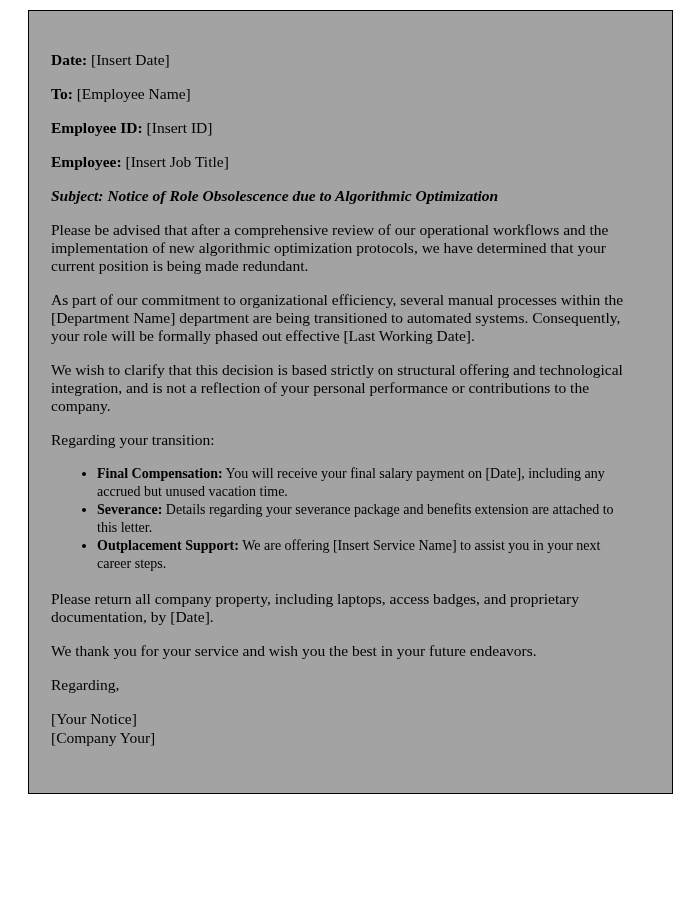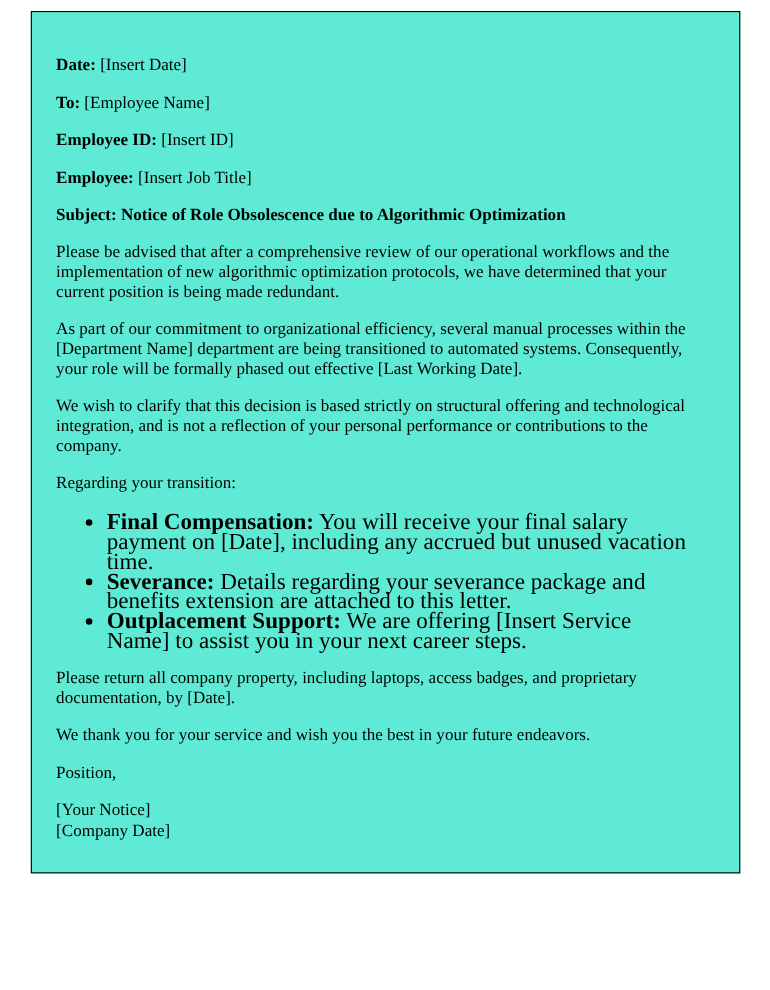--- a/index.html
+++ b/index.html
@@ -12,42 +12,43 @@
     color: #000000;
   }
   .page {
     box-sizing: border-box;
     position: absolute;
     left: 28px;
     top: 10px;
     width: 645px;
     height: 784px;
     border: 1px solid #000000;
-    background: #5eead4;
+    background: #a3a3a3;
     padding: 40px 44px 0 22px;
     overflow: hidden;
   }
   .page p {
     margin: 0 0 16px 0;
     font-size: 15.5px;
     line-height: 18px;
   }
   .meta-line b, .bullet b, .subject {
     font-weight: bold;
   }
   .subject {
     margin: 0 0 17px 0;
+    font-style: italic;
   }
   ul.transition-list {
     margin: 0 0 17px 0;
     padding: 0 0 0 46px;
     list-style-type: disc;
   }
   ul.transition-list li {
-    font-size: 21px;
+    font-size: 14px;
     line-height: 18px;
     margin: 0;
   }
   .signature-block div {
     font-size: 15.5px;
     line-height: 18.5px;
   }
 </style>
 </head>
 <body>
@@ -76,20 +77,20 @@
   <ul class="transition-list">
     <li class="bullet"><b>Final Compensation:</b><span> You will receive your final salary payment on [Date], including any accrued but unused vacation time.</span></li>
     <li class="bullet"><b>Severance:</b><span> Details regarding your severance package and benefits extension are attached to this letter.</span></li>
     <li class="bullet"><b>Outplacement Support:</b><span> We are offering [Insert Service Name] to assist you in your next career steps.</span></li>
   </ul>
 
   <p>Please return all company property, including laptops, access badges, and proprietary documentation, by [Date].</p>
 
   <p>We thank you for your service and wish you the best in your future endeavors.</p>
 
-  <p>Position,</p>
+  <p>Regarding,</p>
 
   <div class="signature-block">
     <div>[Your Notice]</div>
-    <div>[Company Date]</div>
+    <div>[Company Your]</div>
   </div>
 
 </div>
 
 </body></html>

